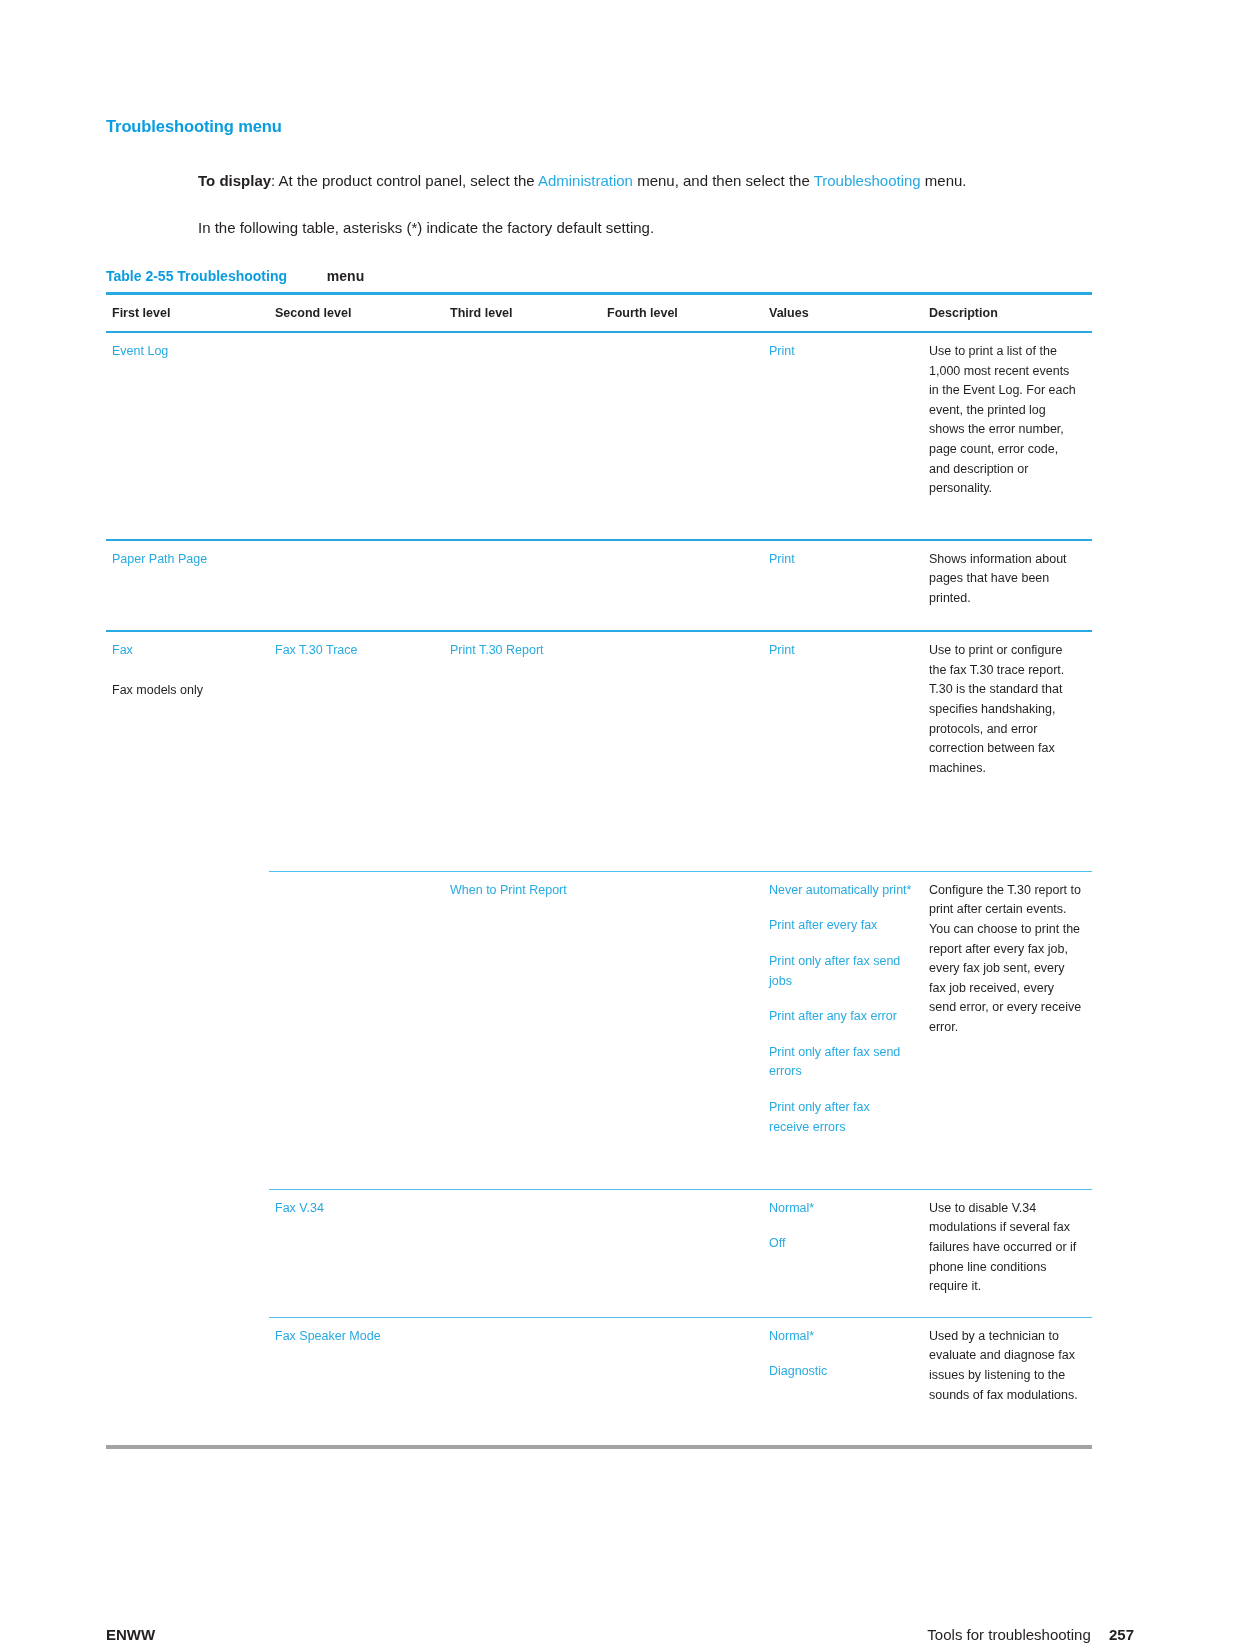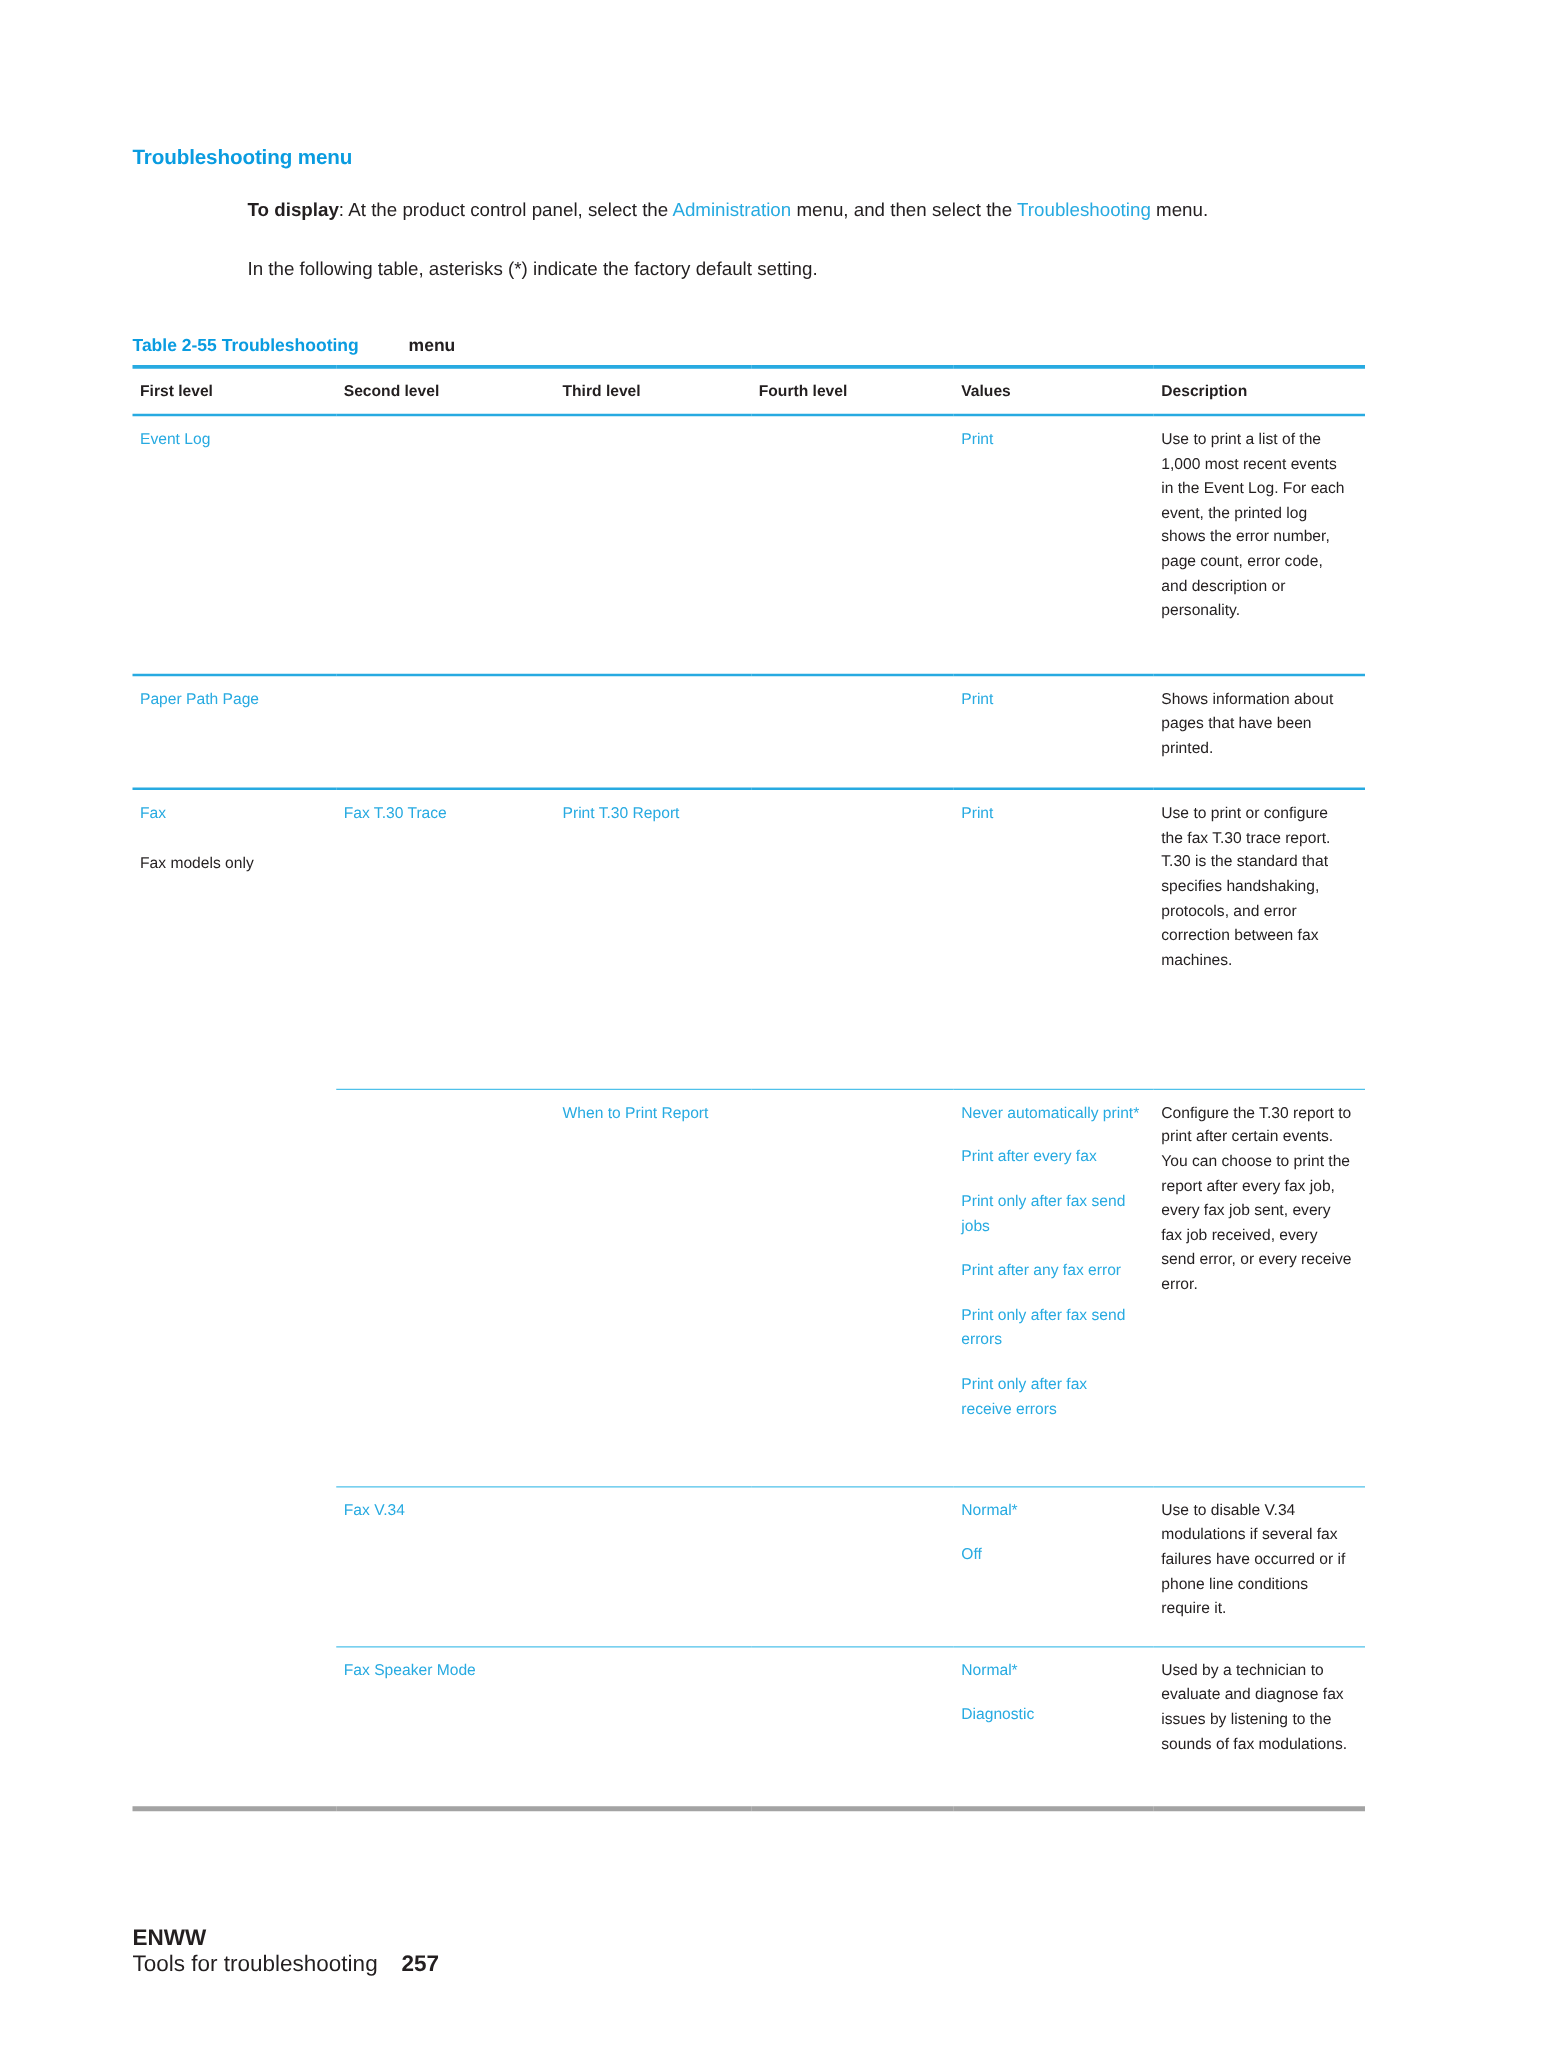--- a/index.html
+++ b/index.html
@@ -37,21 +37,21 @@
   .body-block {
     position: absolute;
     left: 198px;
     top: 156px;
     width: 800px;
   }
   .para {
     font-size: 15px;
     line-height: 25px;
     color: #231f20;
-    margin: 0 0 22px 0;
+    margin: 12px 0 22px 0;
   }
   .para .bold { font-weight: bold; }
   .para .blue { color: #27aae1; }
 
   
   .table-caption {
     position: absolute;
     left: 106px;
     top: 268px;
     font-size: 14px;
@@ -131,27 +131,26 @@
   .pad-mid  { height: 52px; }
   .pad-fax  { height: 162px; }
   .pad-when { height: 300px; }
   .pad-v34  { height: 110px; }
   .pad-spk  { height: 110px; }
 
   
   .footer {
     position: absolute;
     left: 106px;
-    top: 1540px;
+    top: 1626px;
     width: 1028px;
     display: flex;
     justify-content: space-between;
     align-items: baseline;
-    font-size: 18px;
-    flex-direction: column;
+    font-size: 15px;
   }
   .footer .left {
     font-weight: bold;
     color: #231f20;
   }
   .footer .right {
     color: #231f20;
   }
   .footer .right .pageno {
     font-weight: bold;

